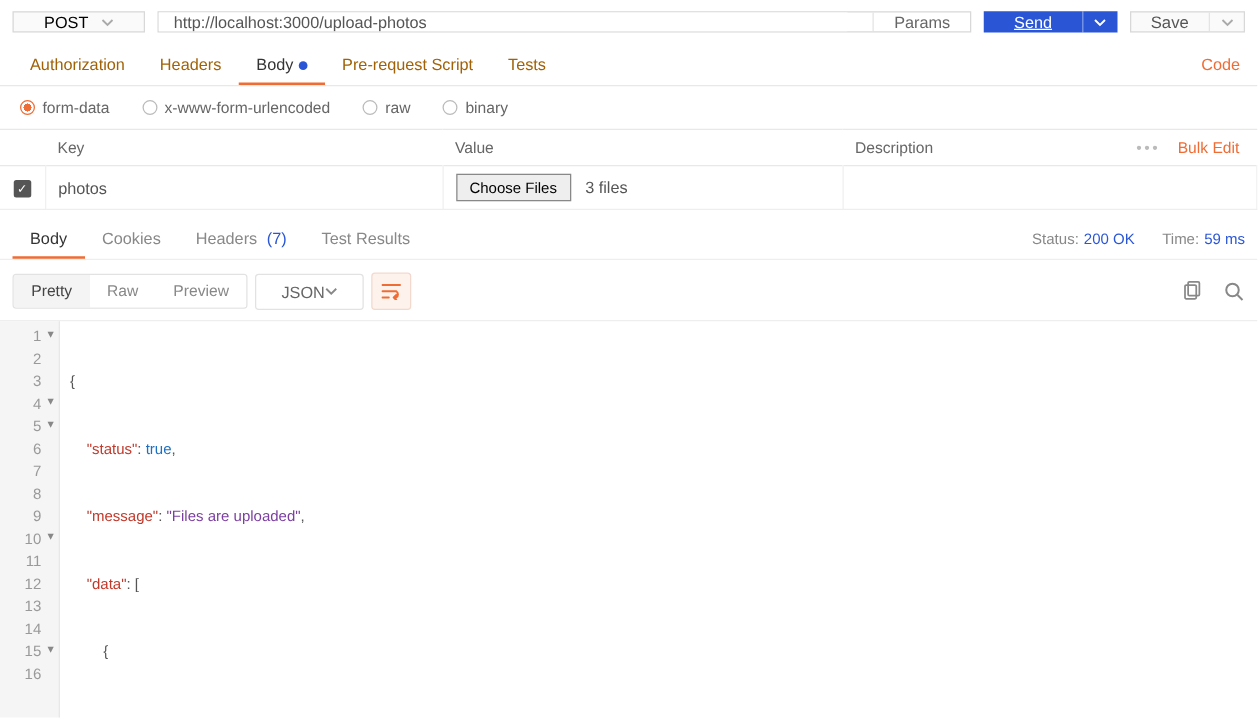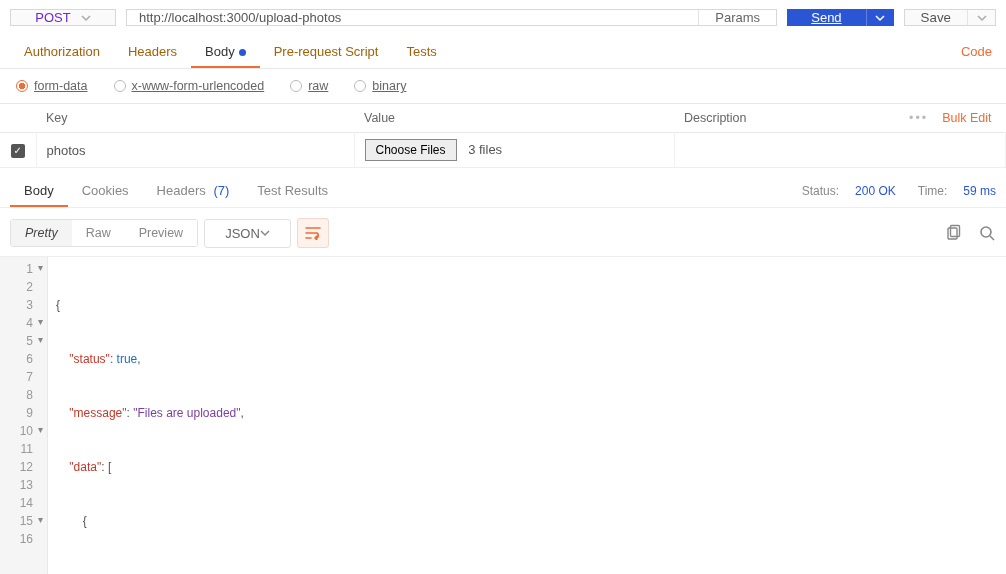--- a/index.html
+++ b/index.html
@@ -1,20 +1,20 @@
 <!DOCTYPE html>
 <html><head>
 <meta charset="utf-8">
 <style>
 * { box-sizing: border-box; margin: 0; padding: 0; font-family: -apple-system, BlinkMacSystemFont, "Segoe UI", Helvetica, Arial, sans-serif; }
 body { width: 1006px; height: 574px; background: #fff; color: #333; font-size: 13px; overflow: hidden; }
 
 
 .request-bar { display: flex; gap: 10px; padding: 9px 10px 9px 10px; align-items: stretch; }
-.method-dropdown { flex: 0 0 106px; border: 1px solid #d8d8d8; background: #fafafa; display: flex; align-items: center; justify-content: center; gap: 10px; color: #6d28d9; font-size: 13px; cursor: pointer; }
+.method-dropdown { flex: 0 0 106px; border: 1px solid #d8d8d8; background: #fafafa; display: flex; align-items: center; justify-content: center; gap: 10px; color: #000000; font-size: 13px; cursor: pointer; }
 .method-dropdown .chev { color: #aaa; }
 .url-wrap { flex: 1; display: flex; border: 1px solid #d8d8d8; background: #fff; gap: 20px; }
 .url-input { flex: 1; border: none; padding: 0 12px; font-size: 13px; color: #555; outline: none; }
 .params-btn { flex: 0 0 78px; border-left: 1px solid #e4e4e4; display: flex; align-items: center; justify-content: center; color: #666; cursor: pointer; }
 .send-group { display: flex; }
 .send-btn { background: #2a56d6; color: #fff; border: none; padding: 0 24px; font-size: 13px; cursor: pointer; text-decoration: underline; }
 .send-drop { background: #2a56d6; color: #fff; border: none; width: 28px; border-left: 1px solid rgba(255,255,255,0.25); cursor: pointer; display: flex; align-items: center; justify-content: center; }
 .save-group { display: flex; border: 1px solid #d8d8d8; background: #fafafa; }
 .save-btn { border: none; background: transparent; padding: 0 16px; color: #555; cursor: pointer; }
 .save-drop { width: 28px; border: none; border-left: 1px solid #e4e4e4; background: transparent; color: #aaa; cursor: pointer; display: flex; align-items:center; justify-content:center; }
@@ -24,21 +24,21 @@
 .req-tab { padding: 8px 14px; color: #a16207; cursor: pointer; font-size: 13px; position: relative; }
 .req-tab.active { color: #333; }
 .req-tab.active::after { content:''; position:absolute; left:0; right:0; bottom:-1px; height:2px; background:#ef6c35; }
 .req-tab .dot { display:inline-block; width:7px; height:7px; border-radius:50%; background:#2a56d6; margin-left:4px; vertical-align: middle; }
 .code-link { margin-left: auto; color: #ef6c35; cursor:pointer; font-size:13px; padding-right: 4px; }
 
 
 .body-opts { display:flex; gap:26px; padding: 10px 16px 10px 16px; align-items:center; color:#666; font-size:12.5px; }
 .radio { width:12px; height:12px; border-radius:50%; border:1px solid #bbb; display:inline-block; margin-right:6px; vertical-align:-2px; background:#fff; }
 .radio.checked { border-color:#ef6c35; background: radial-gradient(circle, #ef6c35 0 45%, #fff 46% 100%); }
-.body-opt { cursor:pointer; display:flex; align-items:center;text-decoration:underline; }
+.body-opt { cursor:pointer; display:flex; align-items:center; }
 
 
 .fd-table { width: 100%; border-collapse: collapse; }
 .fd-head { border-top:1px solid #e8e8e8; border-bottom:1px solid #e8e8e8; color:#666; }
 .fd-head td { padding: 7px 10px; font-size:12.5px; }
 .fd-head .col-check { width:36px; }
 .fd-head .col-key { width: 318px; }
 .fd-head .col-val { width: 320px; }
 .fd-head .col-desc {  }
 .fd-head .col-act { width: 130px; text-align:right; padding-right:14px; }
@@ -52,27 +52,27 @@
 .fd-row.placeholder td { color:#bbb; }
 .fd-row.placeholder .col-check { }
 
 
 .resp-tabs { display:flex; align-items:center; padding: 0 10px; height:34px; border-bottom:1px solid #eee; margin-top:6px; }
 .resp-tab { padding:8px 14px; color:#888; cursor:pointer; font-size:13px; position:relative; }
 .resp-tab.active { color:#333; }
 .resp-tab.active::after { content:''; position:absolute; left:0; right:0; bottom:-1px; height:2px; background:#ef6c35; }
 .resp-tab .count { color:#2a56d6; margin-left:4px; }
 .resp-status { margin-left:auto; font-size:12px; color:#888; display:flex; gap:22px; }
-.resp-status .val { color:#2a56d6; margin-left:16px;}
+.resp-status .val { color:#2a56d6; margin-left:4px;}
 
 
 .resp-ctrl { display:flex; align-items:center; gap:6px; padding:10px 10px 8px; }
 .view-group { display:flex; border:1px solid #e2e2e2; border-radius:3px; overflow:hidden; }
 .view-btn { border:none; background:#fff; padding:6px 14px; color:#888; cursor:pointer; font-size:12.5px; }
-.view-btn.active { background:#f4f4f4; color:#444;font-style:italic; }
+.view-btn.active { background:#f4f4f4; color:#444; }
 .lang-drop { border:1px solid #e2e2e2; border-radius:3px; padding:6px 20px; color:#666; display:flex; align-items:center; gap:0; cursor:pointer; background:#fff; }
 .wrap-btn { width:32px; height:30px; border:1px solid #f3d8cd; border-radius:3px; background:#fdf2ec; display:flex; align-items:center; justify-content:center; cursor:pointer; }
 .resp-ctrl .spacer { flex:1; }
 .resp-icon { width:18px; height:18px; color:#888; cursor:pointer; margin-left:10px; display:inline-flex; }
 
 
 .json-view { display:flex; font-family: "Consolas","Menlo",monospace; font-size:12px; line-height:1.5; border-top:1px solid #eee; }
 .gutter { background:#f5f5f5; color:#999; text-align:right; padding:3px 4px 3px 6px; user-select:none; width:48px; border-right:1px solid #e8e8e8; }
 .gutter .ln { padding-right:10px; position:relative; }
 .gutter .ln .fold { position:absolute; right:0; top:0; color:#888; font-size:10px; }

